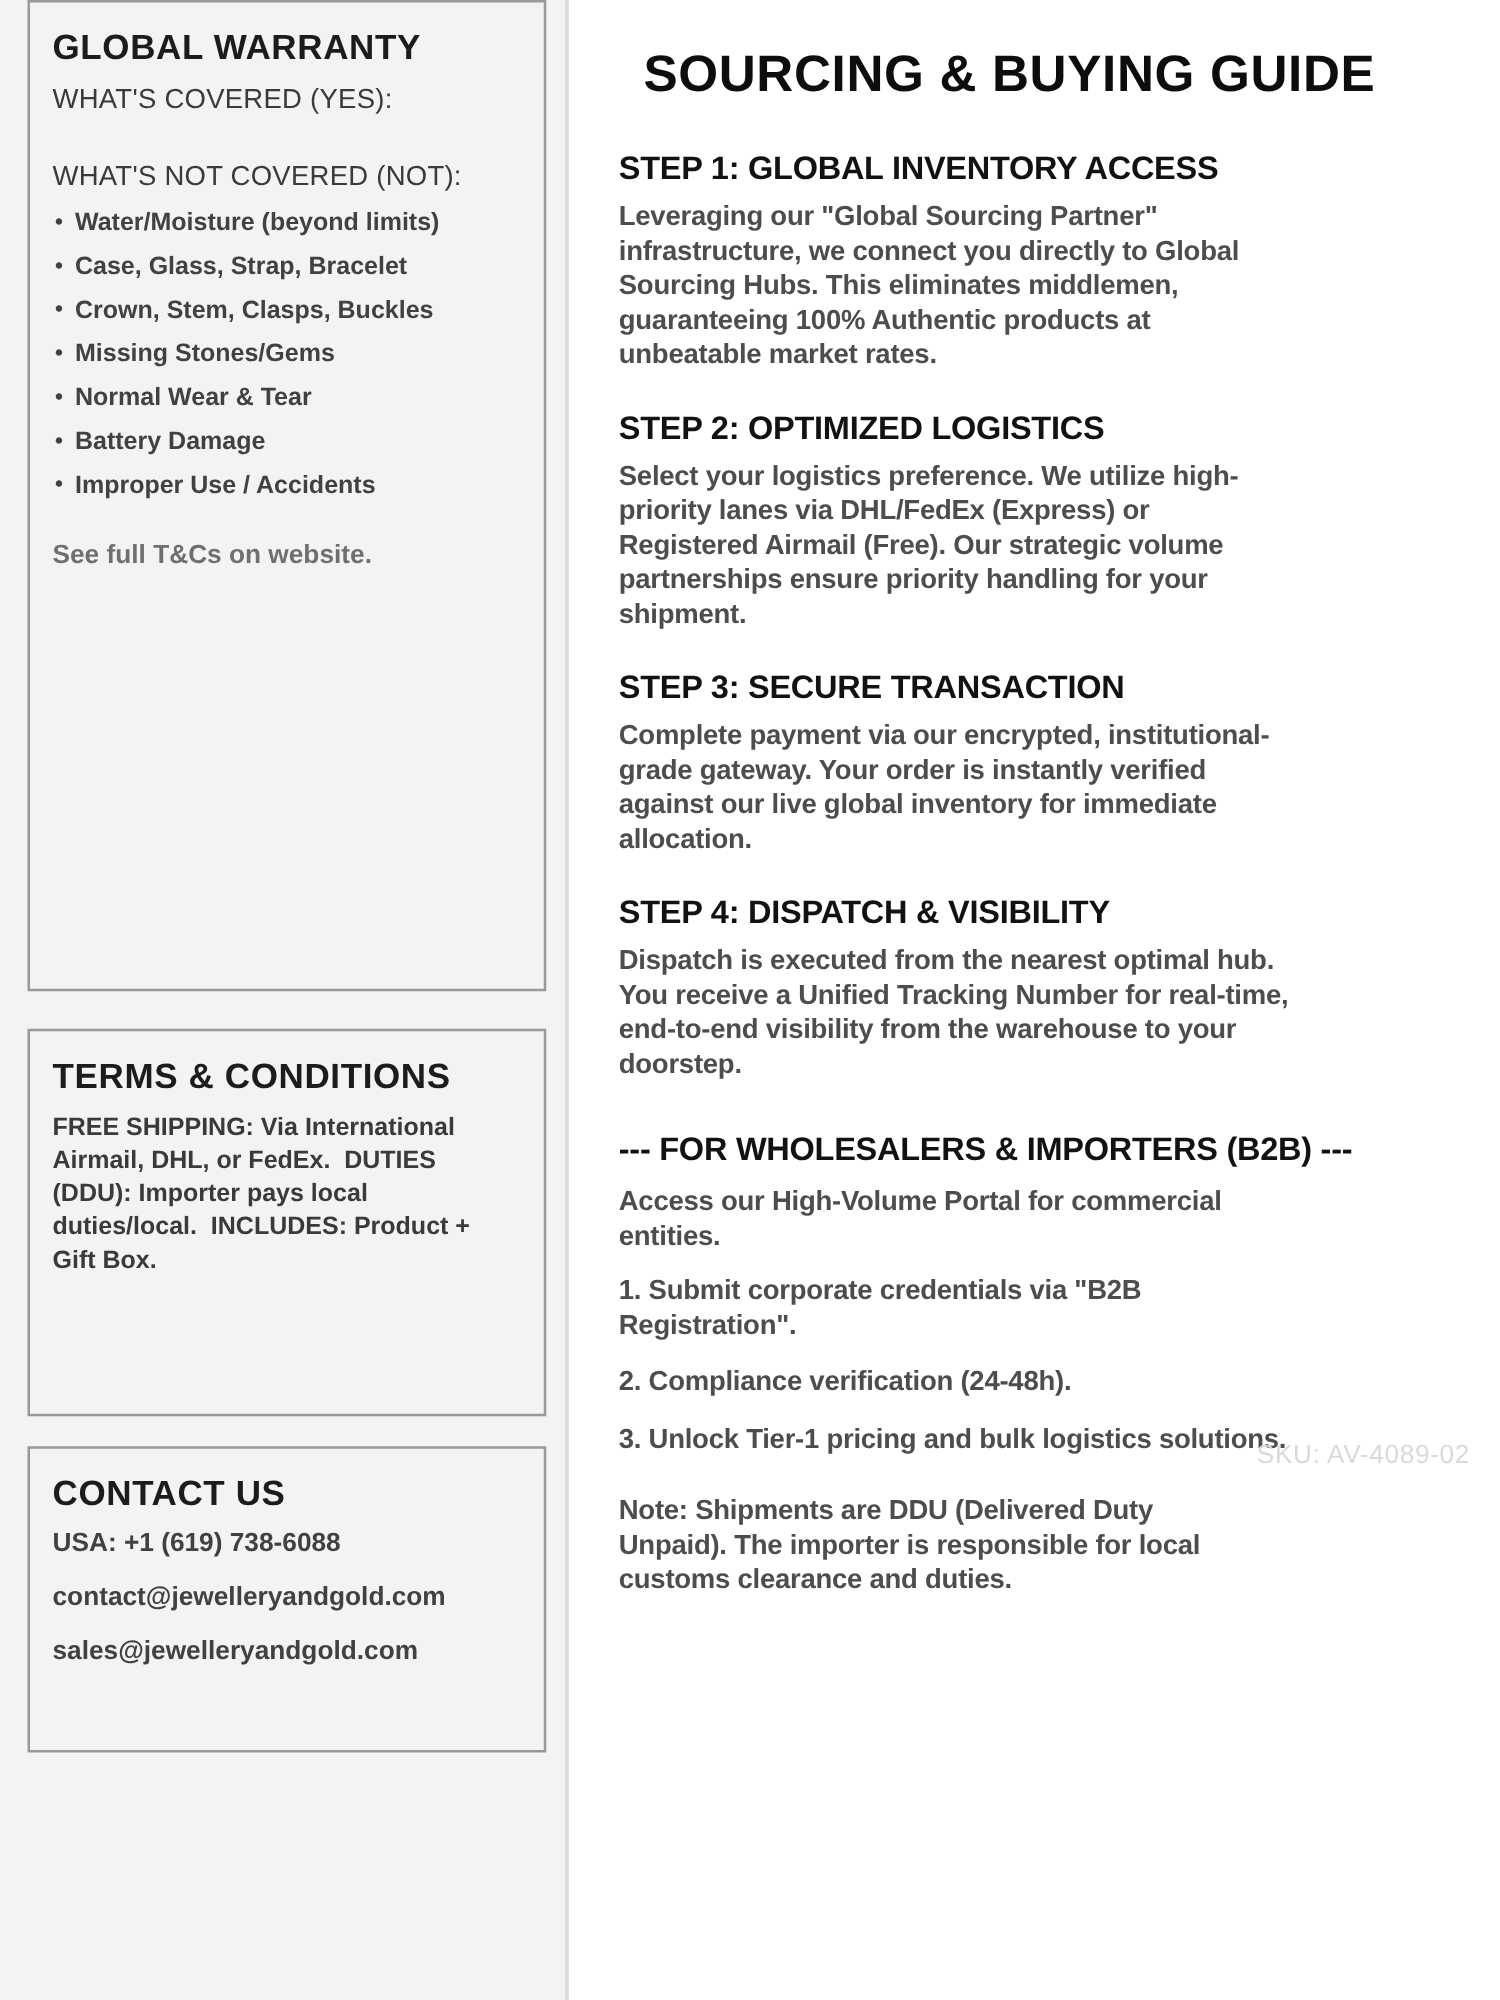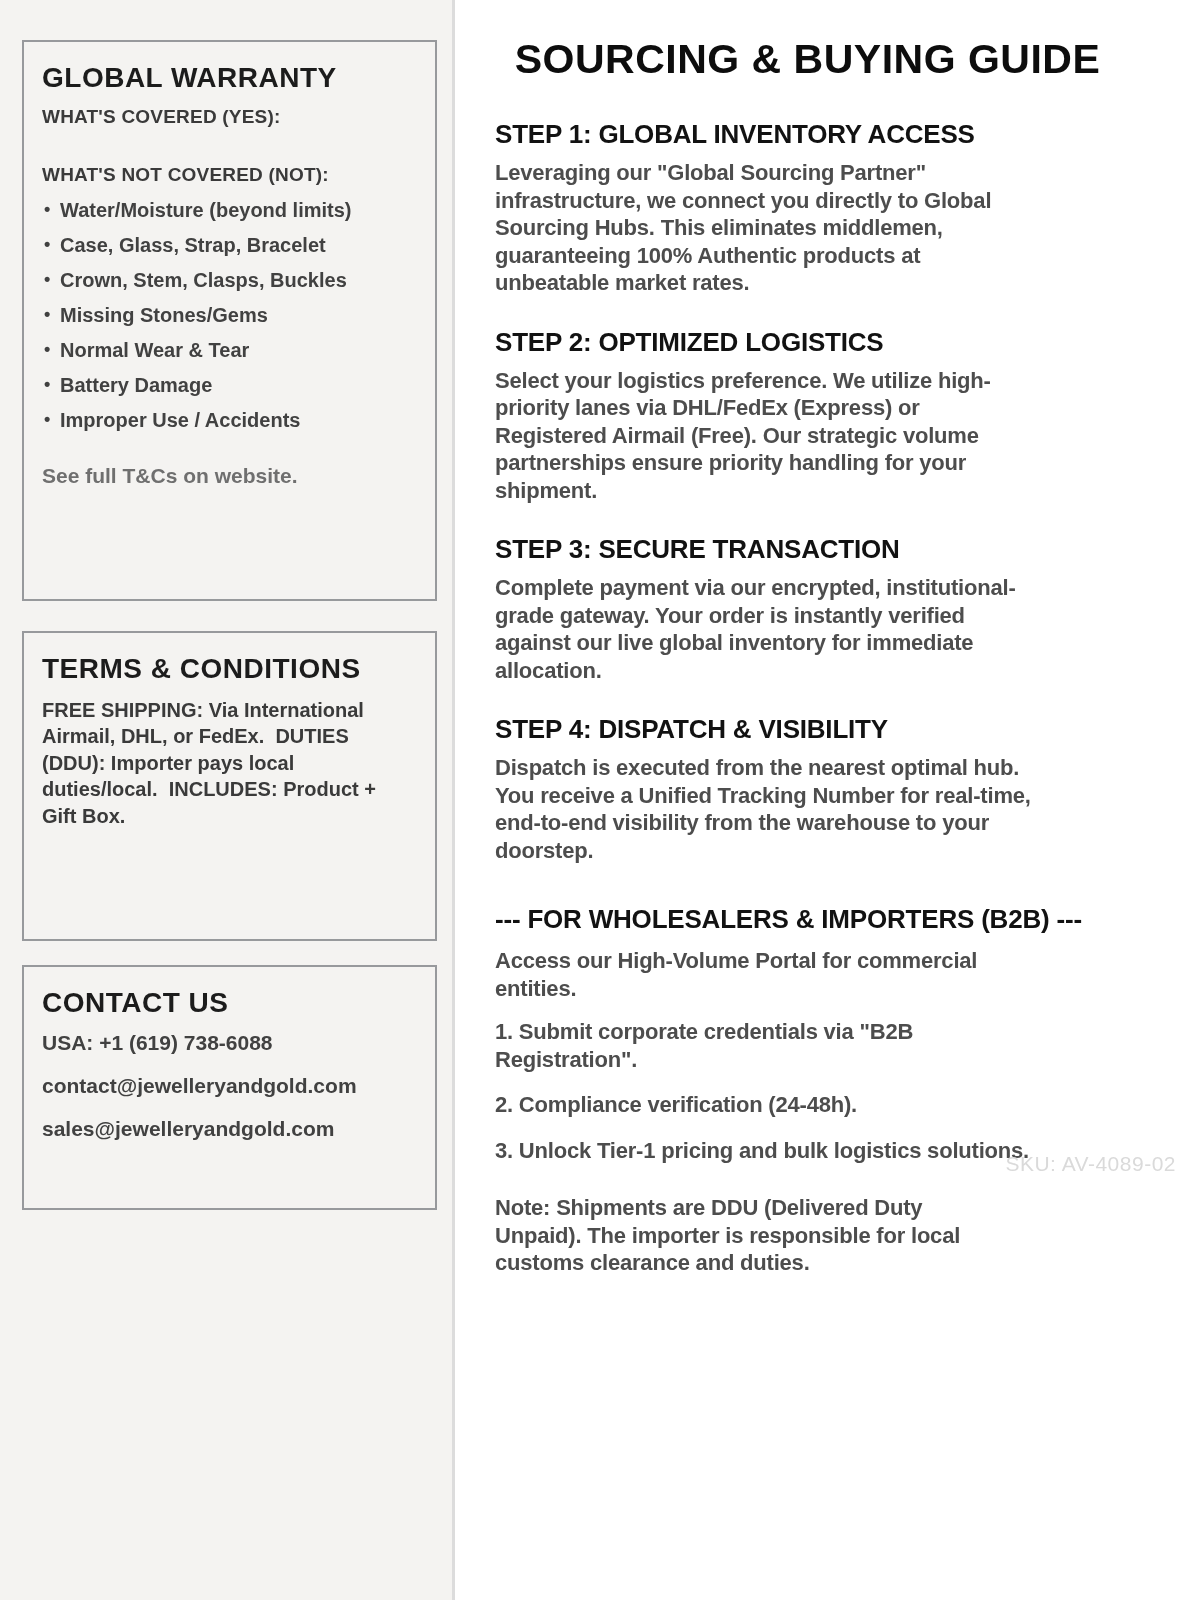--- a/index.html
+++ b/index.html
@@ -28,30 +28,30 @@
   .sidebar{
     width:455px;min-width:455px;height:1600px;
     background:var(--sidebar-bg);
     border-right:3px solid var(--divider);
   }
   .box{
     margin:0 15px 0 22px;
     border:2px solid var(--panel-border);
     padding:20px 16px 16px 18px;
   }
-  .box-warranty{margin-top:40px;height:561px;}
+  .box-warranty{height:793px;}
   .box-terms{margin-top:30px;height:310px;}
   .box-contact{margin-top:24px;height:245px;}
 
   .box h2{
     font-size:28px;font-weight:bold;color:var(--heading);
     letter-spacing:.5px;margin-bottom:12px;
   }
   .box h3{
-    font-size:19px;font-weight:bold;color:var(--subheading);
+    font-size:22px;font-weight:normal;color:var(--subheading);
     margin-bottom:14px;letter-spacing:.2px;
   }
   .gap-top{margin-top:36px;}
   ul.bullets{list-style:none;}
   ul.bullets li{
     font-size:20px;font-weight:bold;color:var(--bullet-text);
     margin-bottom:15px;padding-left:18px;position:relative;line-height:1.0;
   }
   ul.bullets li::before{
     content:"•";position:absolute;left:2px;top:0;

